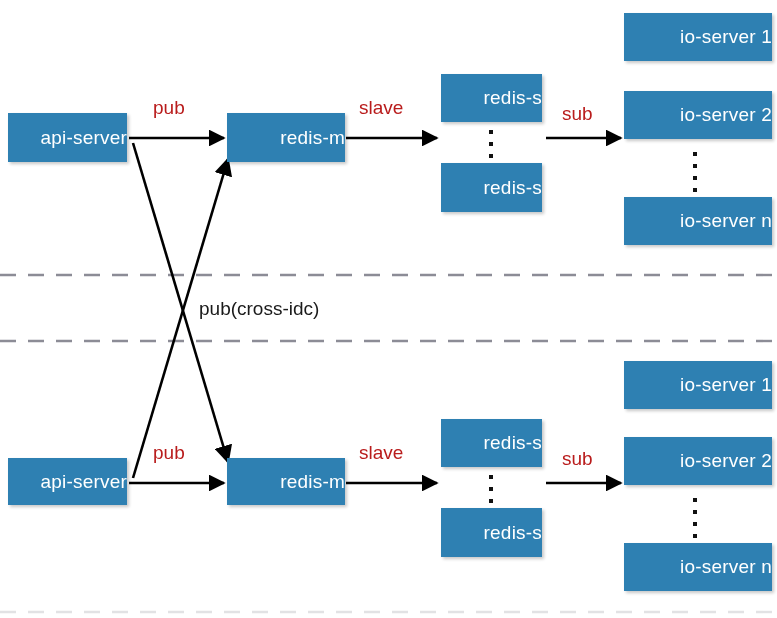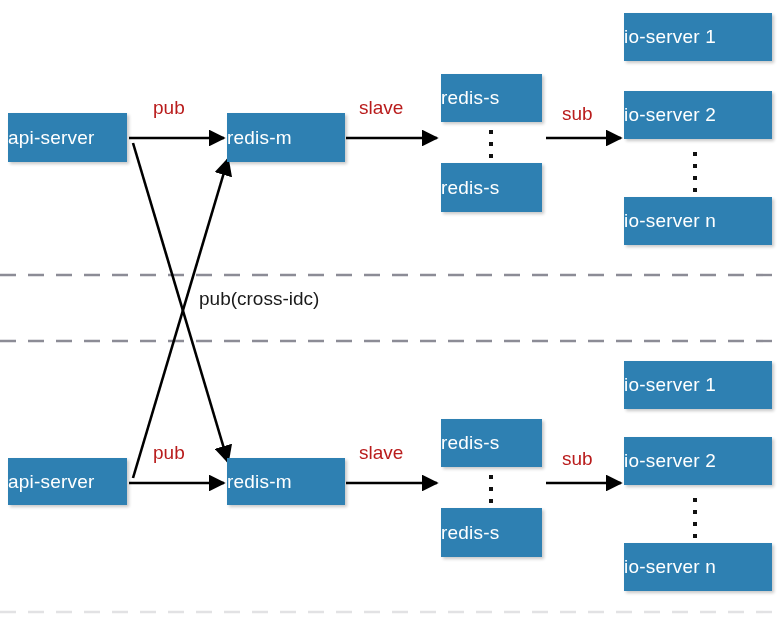--- a/index.html
+++ b/index.html
@@ -26,21 +26,21 @@
     width: 777px;
     height: 618px;
     pointer-events: none;
   }
   .node-box {
     position: absolute;
     background: #2e80b2;
     color: #ffffff;
     display: flex;
     align-items: center;
-    justify-content: flex-start;
+    justify-content: flex-end;
     font-size: 19px;
     font-family: "Liberation Sans", sans-serif;
     letter-spacing: 0.2px;
     box-shadow: 2px 2px 3px rgba(0,0,0,0.22);
     box-sizing: border-box;
     white-space: nowrap;
   }
   .edge-label {
     position: absolute;
     font-size: 19px;
@@ -136,21 +136,21 @@
   </div>
 
   <div class="node-box" style="left:624px; top:197px; width:148px; height:48px;">
     <span>io-server n</span>
   </div>
 
   <div class="edge-label" style="left:153px; top:97px;">pub</div>
   <div class="edge-label" style="left:359px; top:97px;">slave</div>
   <div class="edge-label" style="left:562px; top:103px;">sub</div>
 
-  <div class="zone-label" style="left:199px; top:288px;">pub(cross-idc)</div>
+  <div class="zone-label" style="left:199px; top:298px;">pub(cross-idc)</div>
 
   <div class="node-box" style="left:8px; top:458px; width:119px; height:47px;">
     <span>api-server</span>
   </div>
 
   <div class="node-box" style="left:227px; top:458px; width:118px; height:47px;">
     <span>redis-m</span>
   </div>
 
   <div class="node-box" style="left:441px; top:419px; width:101px; height:48px;">

